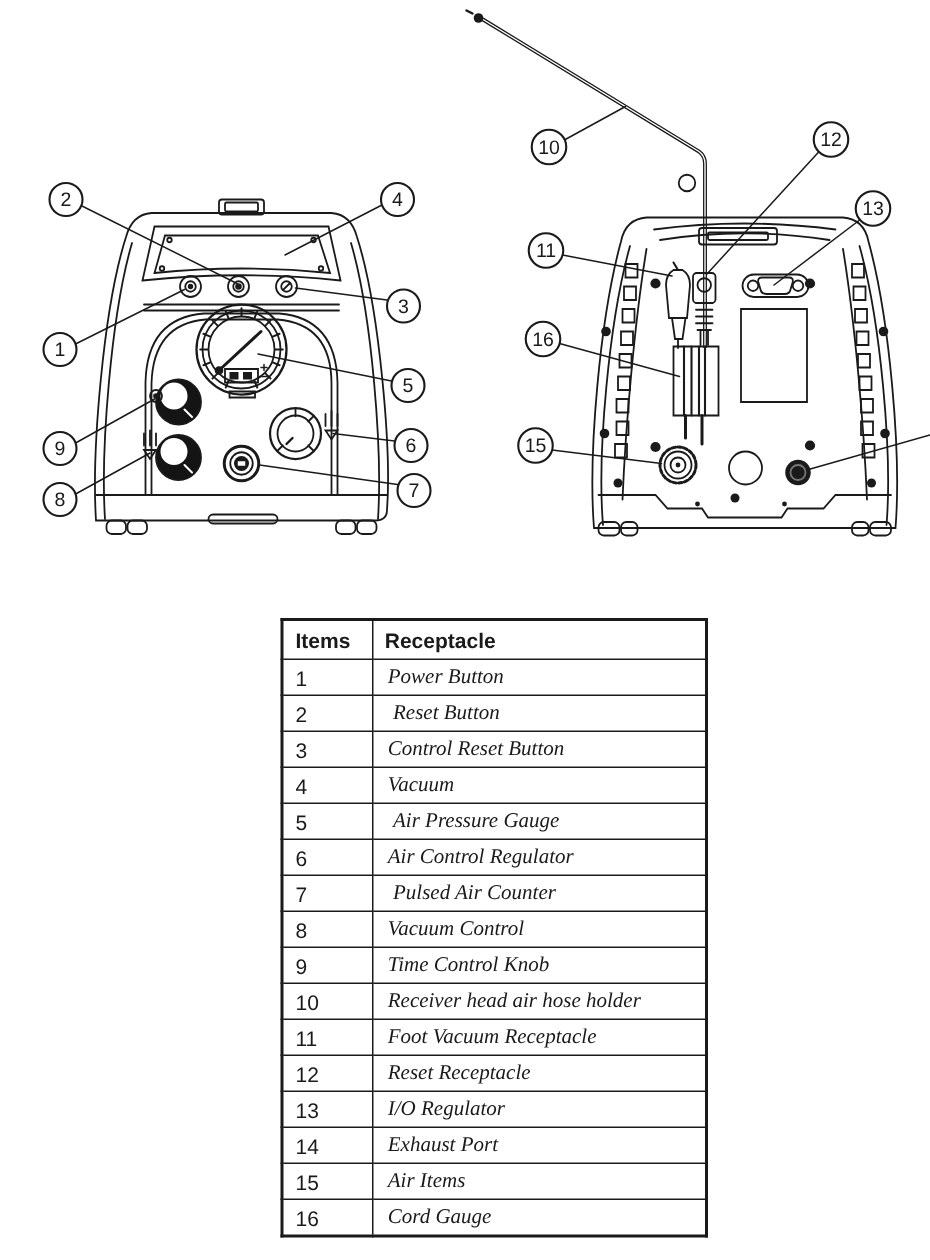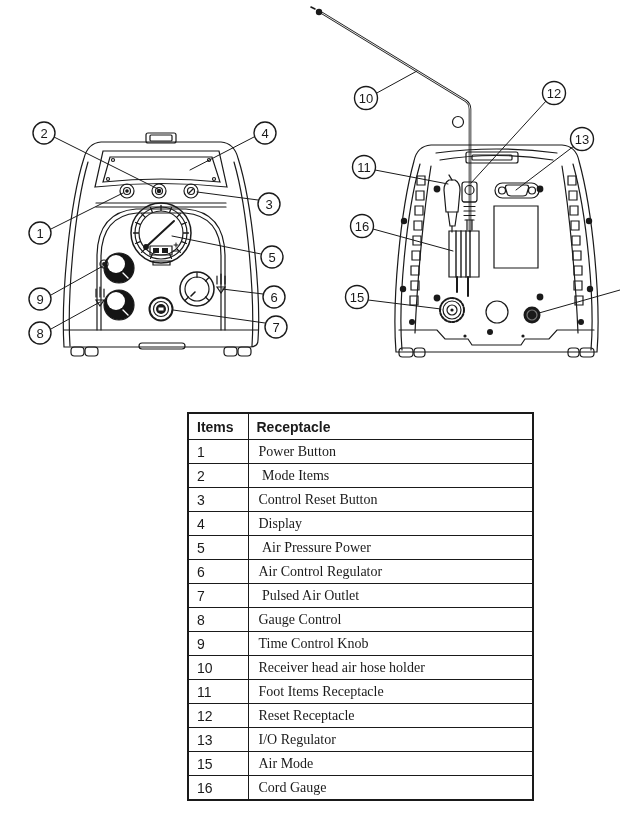--- a/index.html
+++ b/index.html
@@ -4,31 +4,31 @@
 <style>
   html,body{margin:0;padding:0;background:#ffffff;}
   body{width:620px;height:840px;position:relative;overflow:hidden;
        font-family:"Liberation Sans",sans-serif;color:#1a1a1a;}
   .stage{position:absolute;left:0;top:0;width:620px;height:840px;}
   svg{position:absolute;left:0;top:0;}
   svg *{vector-effect:non-scaling-stroke;}
   .callout-num{font-family:"Liberation Sans",sans-serif;font-size:13px;fill:#1a1a1a;
                text-anchor:middle;}
   
-  .parts-table-wrap{position:absolute;left:187px;top:412px;width:347px;}
+  .parts-table-wrap{position:absolute;left:187px;top:412px;width:285px;}
   table.parts{border-collapse:collapse;table-layout:fixed;width:100%;
               border:2px solid #1a1a1a;}
   table.parts col.c-item{width:60px;}
   table.parts th,table.parts td{border:1px solid #1a1a1a;overflow:hidden;}
   table.parts th{height:25px;text-align:left;padding:0 0 0 8px;
                  font-family:"Liberation Sans",sans-serif;font-size:14px;font-weight:700;}
   table.parts td{height:23px;font-size:14px;}
   td.item-num{padding:0 0 0 8px;font-family:"Liberation Sans",sans-serif;}
   td.item-desc{padding:0 0 0 10px;font-family:"Liberation Serif",serif;font-size:14.5px;
-               white-space:pre-wrap;}
+               white-space:pre-wrap;font-style:italic;}
 </style>
 </head>
 <body>
 
 <div class="stage">
 
 <svg width="620" height="405" viewBox="0 0 620 405" fill="none" stroke="#1a1a1a" stroke-width="1.2" stroke-linecap="round">
 
   <g>
 
@@ -355,69 +355,73 @@
         <th>Receptacle</th>
       </tr>
     </thead>
     <tbody>
       <tr>
         <td class="item-num">1</td>
         <td class="item-desc">Power Button</td>
       </tr>
       <tr>
         <td class="item-num">2</td>
-        <td class="item-desc"> Mode Items</td>
+        <td class="item-desc"> Reset Button</td>
       </tr>
       <tr>
         <td class="item-num">3</td>
         <td class="item-desc">Control Reset Button</td>
       </tr>
       <tr>
         <td class="item-num">4</td>
-        <td class="item-desc">Display</td>
+        <td class="item-desc">Vacuum</td>
       </tr>
       <tr>
         <td class="item-num">5</td>
-        <td class="item-desc"> Air Pressure Power</td>
+        <td class="item-desc"> Air Pressure Gauge</td>
       </tr>
       <tr>
         <td class="item-num">6</td>
         <td class="item-desc">Air Control Regulator</td>
       </tr>
       <tr>
         <td class="item-num">7</td>
-        <td class="item-desc"> Pulsed Air Outlet</td>
+        <td class="item-desc"> Pulsed Air Counter</td>
       </tr>
       <tr>
         <td class="item-num">8</td>
-        <td class="item-desc">Gauge Control</td>
+        <td class="item-desc">Vacuum Control</td>
       </tr>
       <tr>
         <td class="item-num">9</td>
         <td class="item-desc">Time Control Knob</td>
       </tr>
       <tr>
         <td class="item-num">10</td>
         <td class="item-desc">Receiver head air hose holder</td>
       </tr>
       <tr>
         <td class="item-num">11</td>
-        <td class="item-desc">Foot Items Receptacle</td>
+        <td class="item-desc">Foot Vacuum Receptacle</td>
       </tr>
       <tr>
         <td class="item-num">12</td>
         <td class="item-desc">Reset Receptacle</td>
       </tr>
       <tr>
         <td class="item-num">13</td>
         <td class="item-desc">I/O Regulator</td>
       </tr>
       <tr>
+        <td class="item-num">14</td>
+        <td class="item-desc">Exhaust Port</td>
+      </tr>
+      <tr>
         <td class="item-num">15</td>
-        <td class="item-desc">Air Mode</td>
+        <td class="item-desc">Air Items</td>
       </tr>
       <tr>
         <td class="item-num">16</td>
         <td class="item-desc">Cord Gauge</td>
       </tr>
     </tbody>
   </table>
 </div>
 
 </div>

